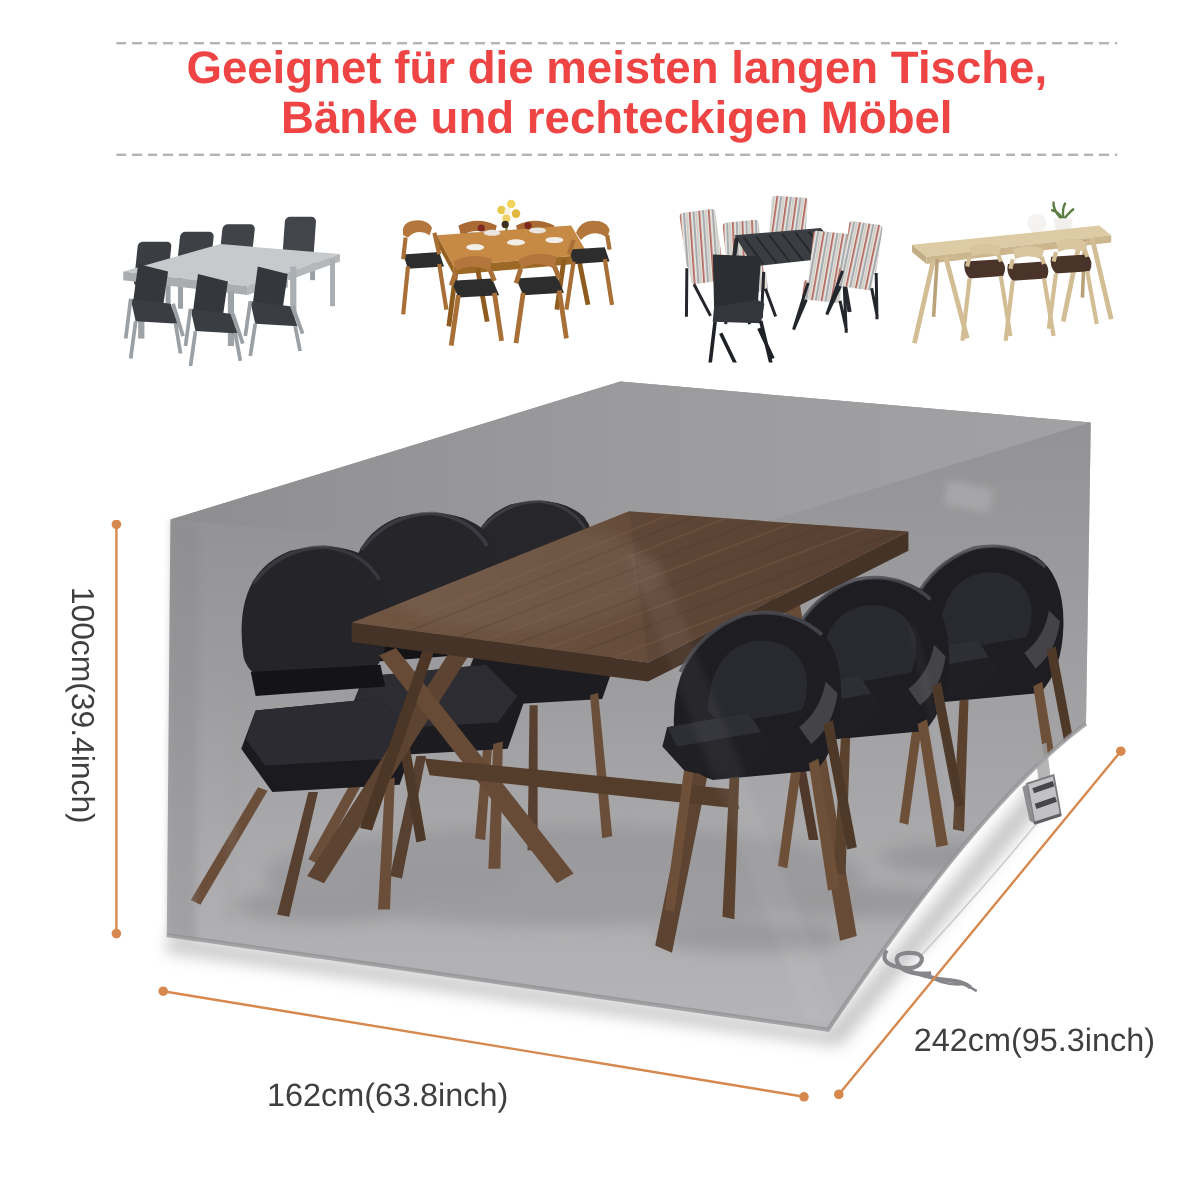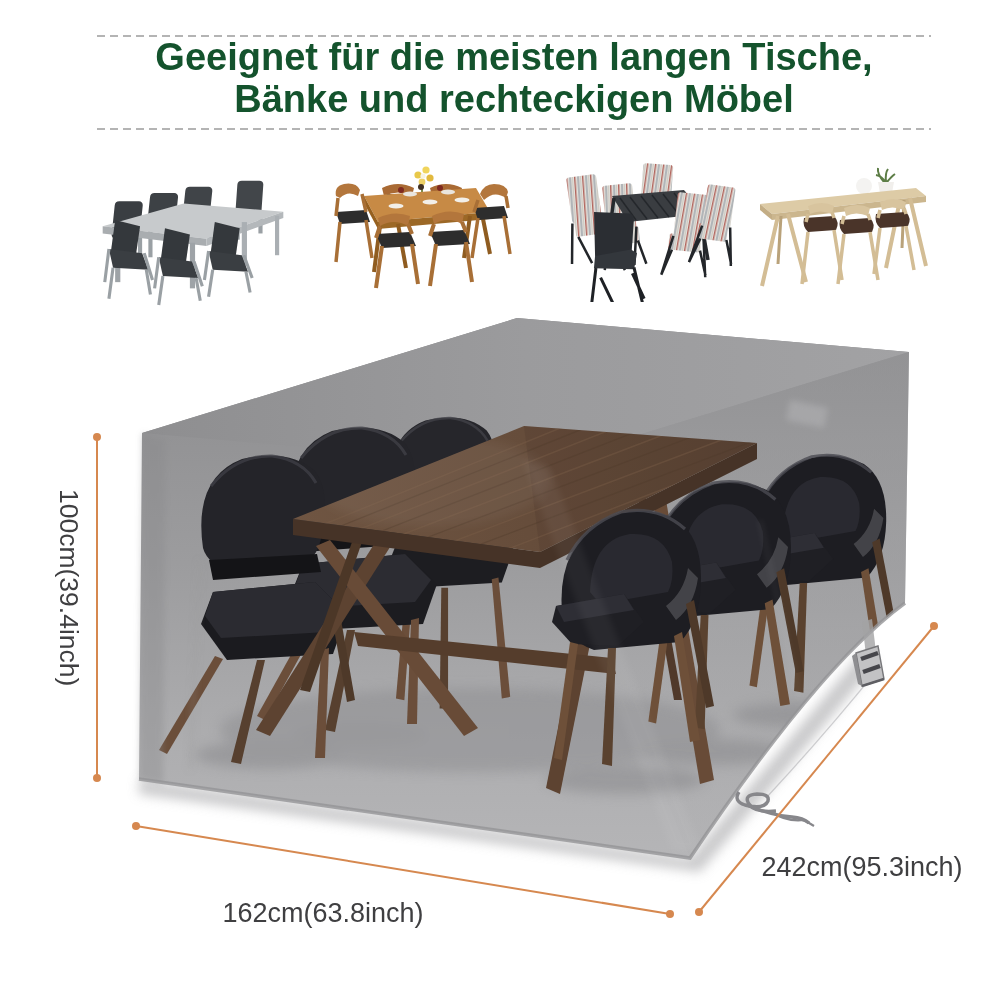--- a/index.html
+++ b/index.html
@@ -1,19 +1,19 @@
 <!DOCTYPE html>
 <html><head>
 <meta charset="utf-8">
 <style>
   html,body{margin:0;padding:0;width:1001px;height:1001px;background:#ffffff;overflow:hidden;
     font-family:"Liberation Sans", sans-serif;}
   .abs{position:absolute;}
   #title{position:absolute;left:97px;top:36px;width:834px;text-align:center;
-    font-size:38px;line-height:42px;font-weight:bold;color:#14532d;letter-spacing:0px;}
+    font-size:38px;line-height:42px;font-weight:bold;color:#ef4444;letter-spacing:0px;}
   .dash{position:absolute;left:97px;width:834px;height:2px;
     background:repeating-linear-gradient(90deg,#b4b4b4 0 8px,transparent 8px 13px);}
 </style>
 </head>
 <body>
 
 <div class="dash" style="top:35px;"></div>
 
 <div id="title">Geeignet für die meisten langen Tische,<br>Bänke und rechteckigen Möbel</div>
 

